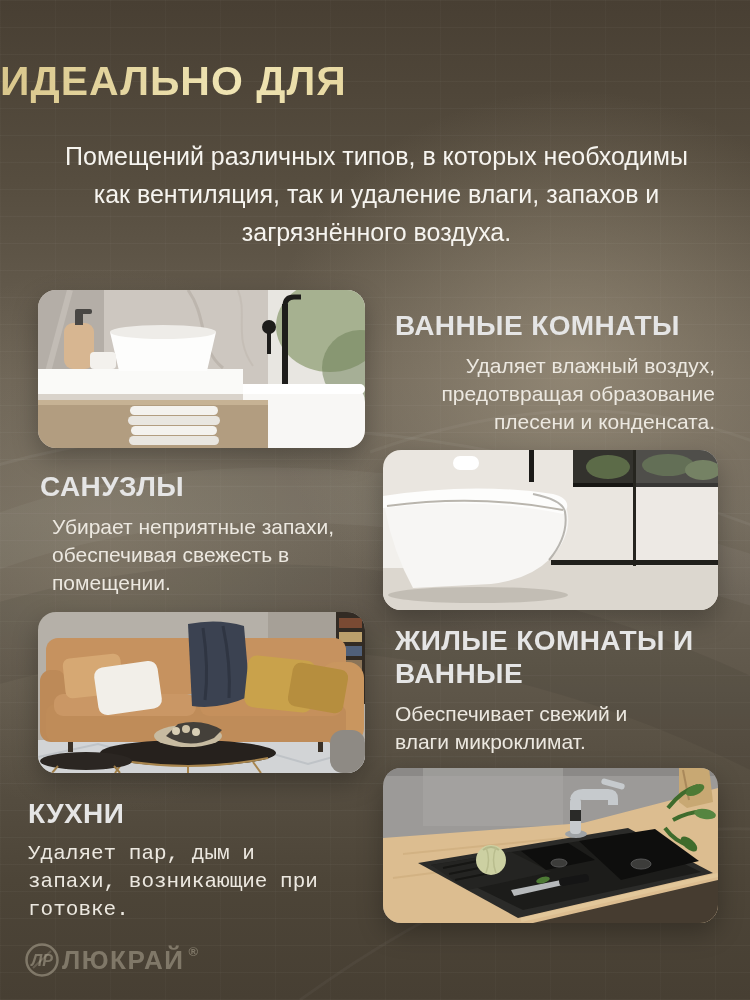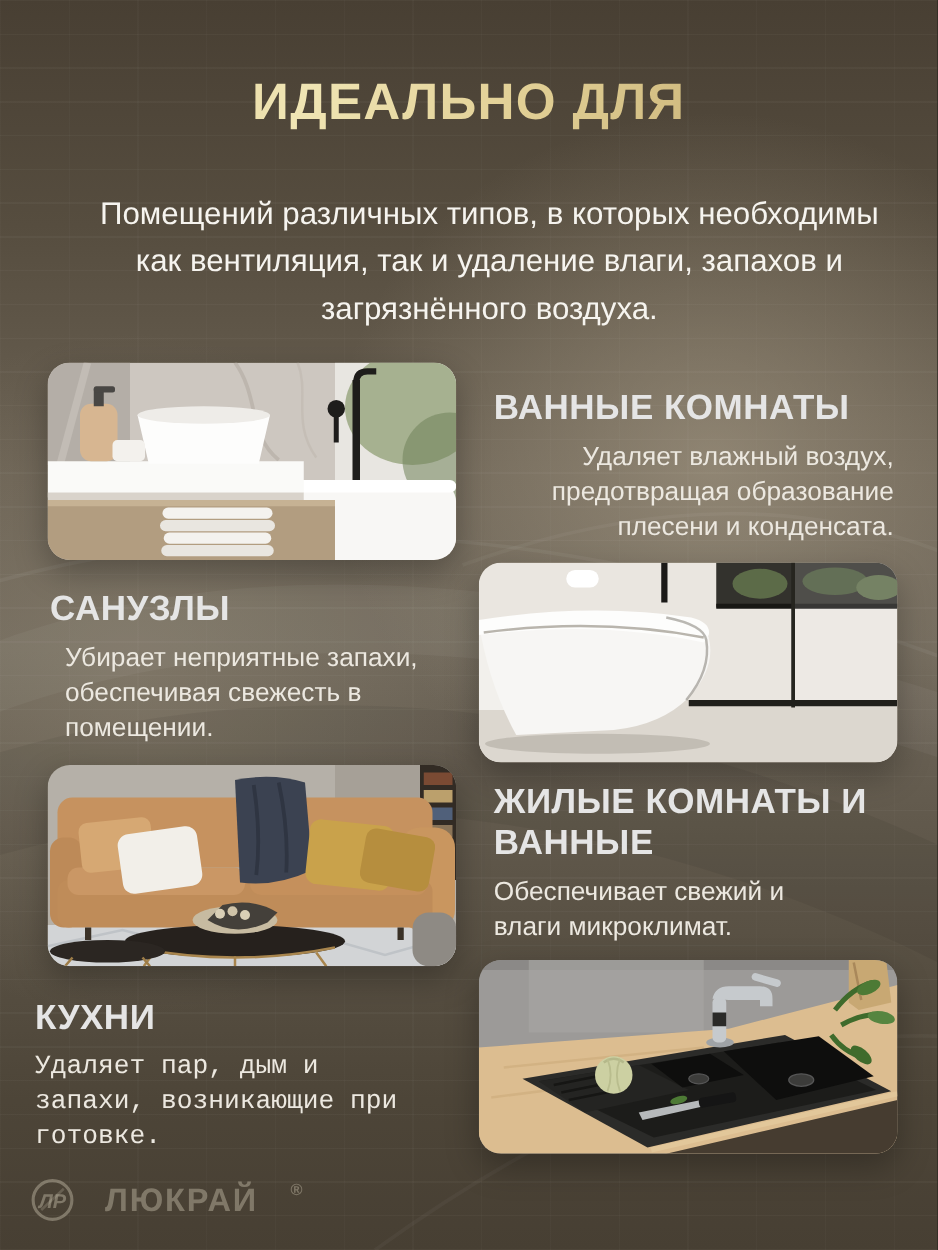--- a/index.html
+++ b/index.html
@@ -17,28 +17,28 @@
   }
   .bg-texture{
     position:absolute;inset:0;
     background-image:
       repeating-linear-gradient(0deg, rgba(255,255,255,.030) 0 1px, transparent 1px 27px),
       repeating-linear-gradient(90deg, rgba(255,255,255,.018) 0 1px, transparent 1px 55px);
   }
   .bg-waves{position:absolute;inset:0;}
   
   .title{
-    position:absolute;top:58px;left:0;width:750px;margin:0;text-align:center;
+    position:absolute;top:58px;left:0;width:750px;margin:0;text-align:left;
     font-size:41px;font-weight:700;letter-spacing:1px;color:#e0cf96;
     background:linear-gradient(100deg,#d9c librarian 0%,#d9c68b 0%,#f0e5b4 32%,#e2d096 55%,#b89f63 100%);
     background:linear-gradient(100deg,#d9c68b 0%,#f0e5b4 32%,#e2d096 55%,#b89f63 100%);
     -webkit-background-clip:text;background-clip:text;-webkit-text-fill-color:transparent;
   }
   .intro{
-    position:absolute;top:136px;left:48px;width:655px;margin:16px;text-align:center;
+    position:absolute;top:136px;left:48px;width:655px;margin:1px;text-align:center;
     font-size:25px;line-height:38px;font-weight:400;color:#f6f4ef;
   }
   .sec-text{position:absolute;}
   .sec-text h2{
     margin:0 0 10px 0;font-size:28px;line-height:33px;font-weight:700;
     color:#e5e5e5;letter-spacing:.4px;
   }
   .sec-text p{
     margin:0;font-size:21px;line-height:28px;font-weight:400;color:#ece8e0;
   }
@@ -55,21 +55,21 @@
     position:absolute;border-radius:18px;overflow:hidden;
     box-shadow:0 10px 26px rgba(0,0,0,.28);
   }
   .photo svg{display:block;}
   .photo-bathroom{left:38px;top:290px;width:327px;height:158px;}
   .photo-toilet{left:383px;top:450px;width:335px;height:160px;}
   .photo-living{left:38px;top:612px;width:327px;height:161px;}
   .photo-kitchen{left:383px;top:768px;width:335px;height:155px;}
   
   .brand{
-    position:absolute;left:24px;top:942px;display:flex;align-items:center;gap:24px;
+    position:absolute;left:24px;top:942px;display:flex;align-items:center;gap:2px;
     color:rgba(219,210,190,.38);
   }
   .brand .name{font-size:26px;font-weight:700;letter-spacing:1.5px;}
   .brand .reg{font-size:13px;font-weight:700;vertical-align:super;position:relative;top:-9px;margin-left:2px;}
 </style>
 </head>
 <body>
 
 <div class="canvas">
 

